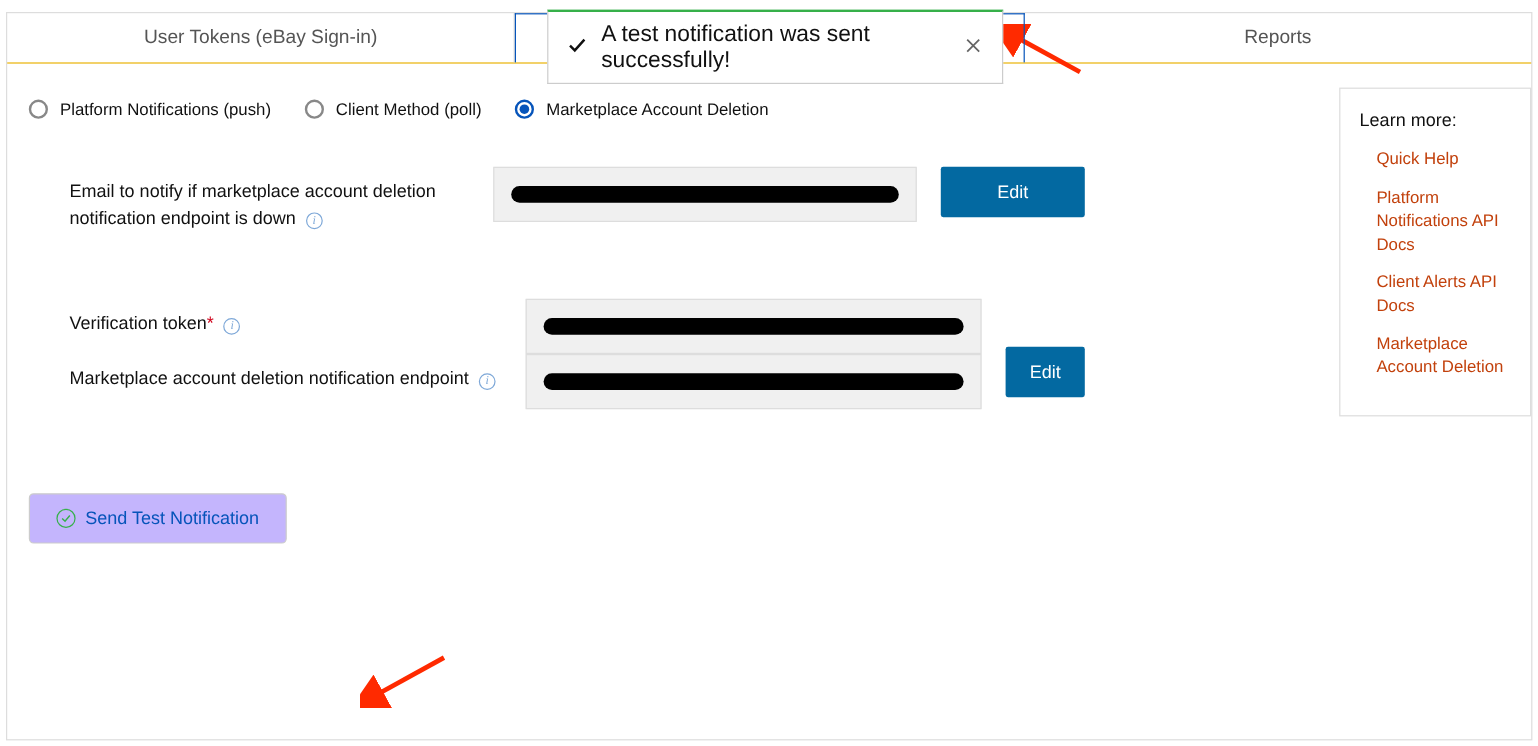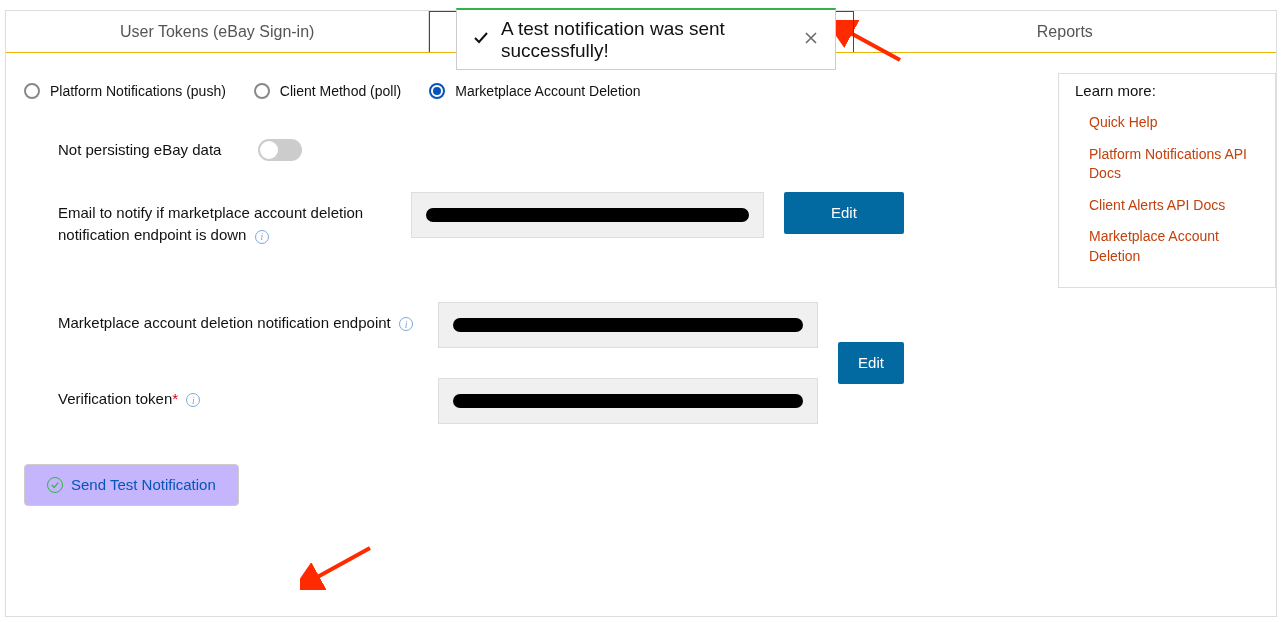--- a/index.html
+++ b/index.html
@@ -43,21 +43,21 @@
     .field-row { display: flex; align-items: flex-start; gap: 20px; margin-bottom: 20px; }
     .field-label { width: 360px; font-size: 15px; line-height: 1.5; padding-top: 10px; }
     .field-label .req { color: #d0021b; }
     
     .info-icon { display: inline-flex; width: 14px; height: 14px; border: 1px solid #7ea8d8; border-radius: 50%; align-items: center; justify-content: center; font-size: 10px; color: #7ea8d8; font-style: italic; font-family: serif; cursor: pointer; vertical-align: baseline; }
     
     .outline-btn { background: #c4b5fd; border: 1px solid #ccc; color: #0654ba; height: 42px; padding: 0 22px; font-size: 15px; cursor: pointer; border-radius: 4px; display: inline-flex; align-items: center; gap: 8px; }
     .check-circle { width: 16px; height: 16px; border: 1.5px solid #36b04a; border-radius: 50%; display: inline-flex; align-items: center; justify-content: center; }
     
     
-    .learn-more { position: absolute; top: 20px; right: 0px; width: 218px; border: 1px solid #ddd; padding: 8px 16px; }
+    .learn-more { position: absolute; top: 20px; right: 0px; width: 160px; border: 1px solid #ddd; padding: 18px 16px; }
     .learn-more h3 { font-size: 15px; font-weight: 400; margin-bottom: 14px; color: #111; }
     .learn-more a { display: block; color: #c2410c; text-decoration: none; font-size: 14px; margin-bottom: 12px; margin-left: 14px; line-height: 1.4; cursor: pointer; }
     
     
     .arrow { position: absolute; pointer-events: none; }
   </style>
 </head>
 <body>
 
 <div class="page-border">
@@ -101,52 +101,46 @@
         <span>Client Method (poll)</span>
       </label>
       <label class="radio-opt">
         <span class="radio checked"></span>
         <span>Marketplace Account Deletion</span>
       </label>
     </div>
 
     <div class="form-area">
 
-      <div class="form-row">
-        <div class="form-label-col" style="width:180px">
-            <span>Not persisting eBay data</span>
-          </div>
-        <div class="toggle"></div>
-      </div>
 
       <div class="field-row" style="margin-bottom:55px">
         <div class="field-label">
           <span>Email to notify if marketplace account deletion notification endpoint is down</span>
           &nbsp;<span class="info-icon">i</span>
         </div>
         <div class="input-box">
             <div class="redaction"></div>
           </div>
         <button class="edit-btn">Edit</button>
       </div>
 
       <div style="display:flex; gap:20px; align-items:center; margin-bottom:40px">
         <div style="width:760px">
-          <div class="field-row" style="margin-bottom:30px">
+          <div class="field-row" style="margin-bottom:0">
             <div class="field-label">
-              <span>Marketplace account deletion notification endpoint</span>
+              <span>Verification token</span><span class="req">*</span>
               &nbsp;<span class="info-icon">i</span>
             </div>
             <div class="input-box">
                 <div class="redaction"></div>
               </div>
           </div>
-          <div class="field-row" style="margin-bottom:0">
+          <div class="field-row" style="margin-bottom:30px">
             <div class="field-label">
-              <span>Verification token</span><span class="req">*</span>
+              <span>Marketplace account deletion notification endpoint</span>
               &nbsp;<span class="info-icon">i</span>
             </div>
             <div class="input-box">
                 <div class="redaction"></div>
               </div>
           </div>
         </div>
         <button class="edit-btn">Edit</button>
       </div>
 

